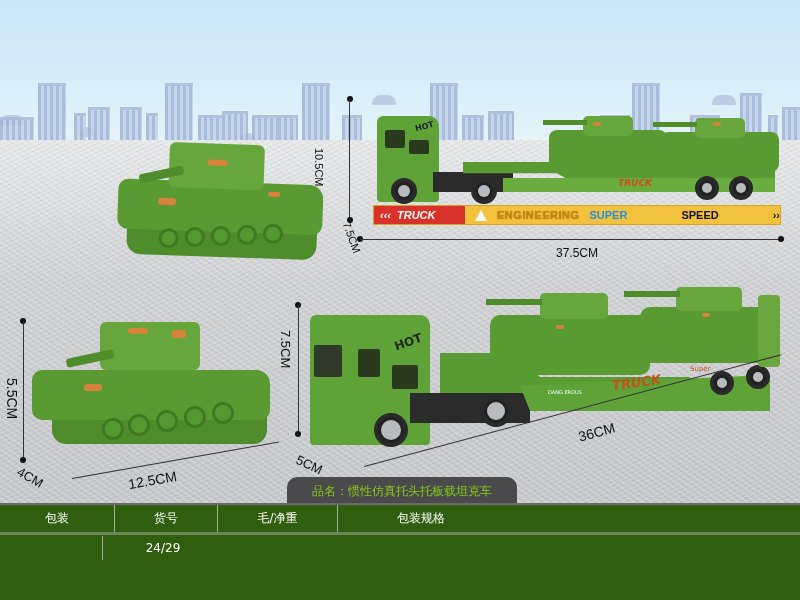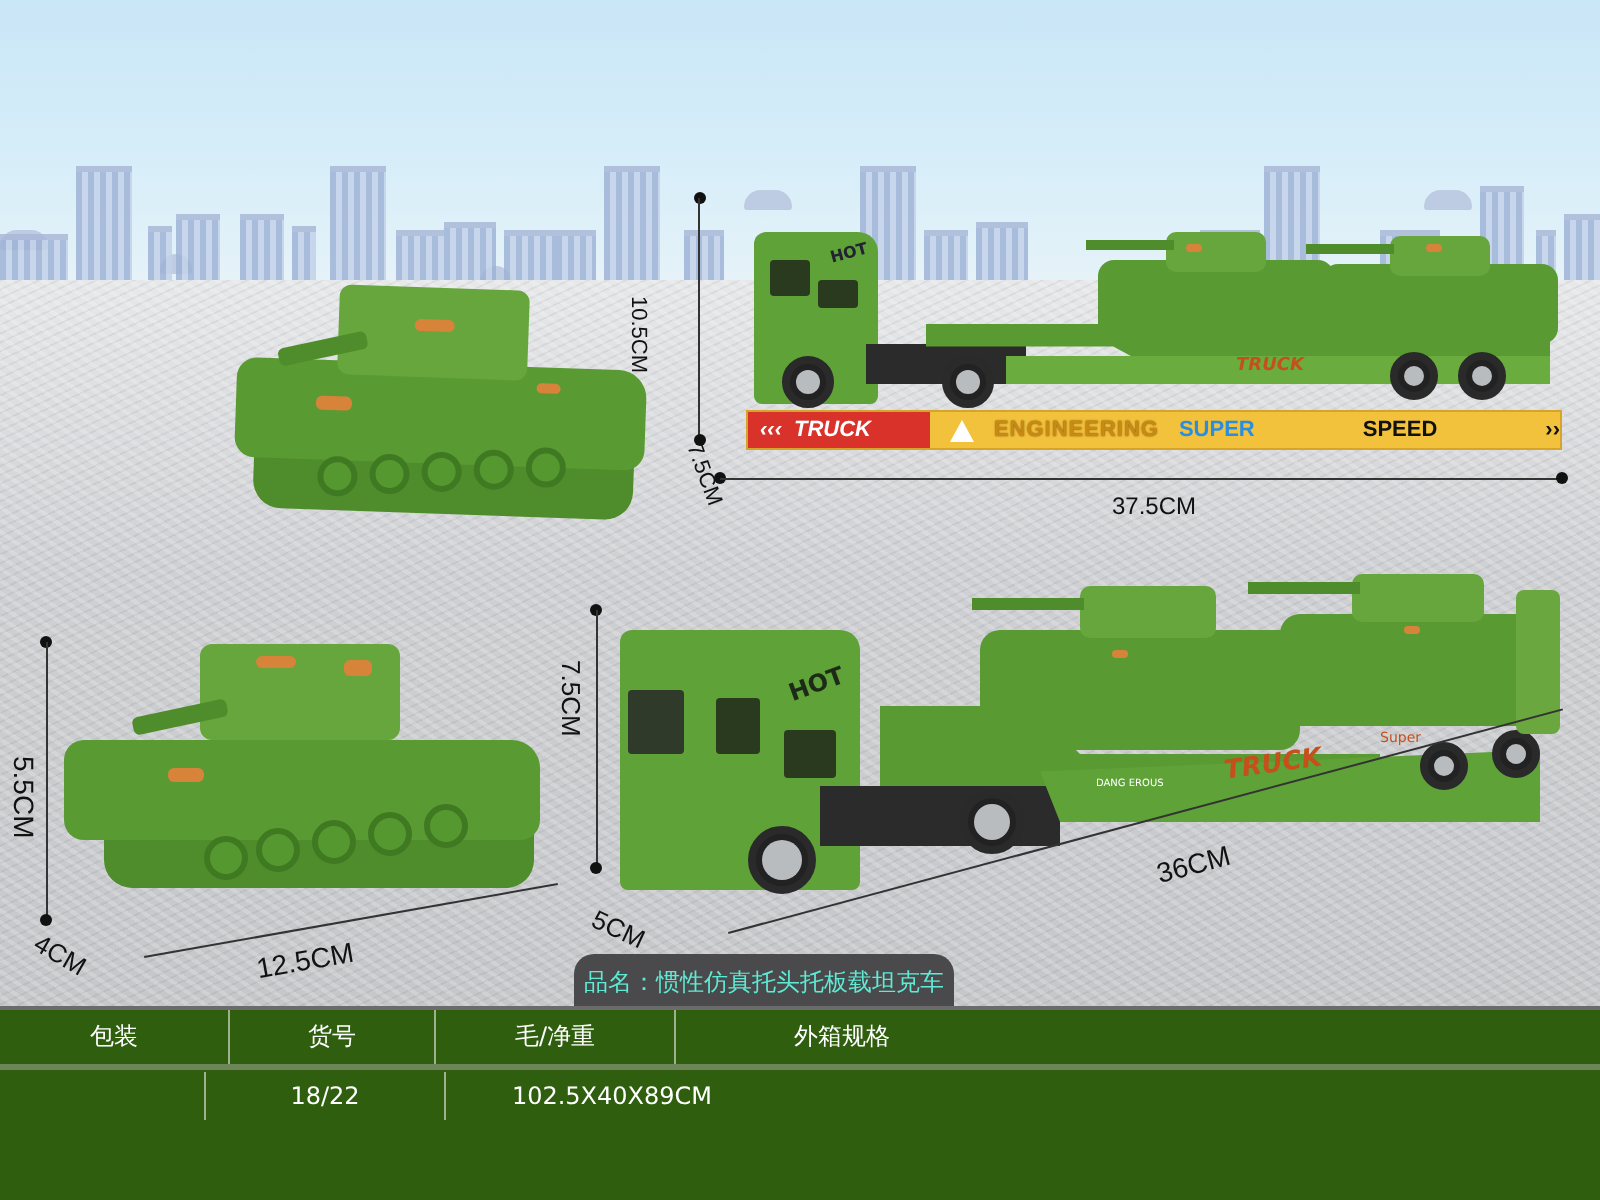--- a/index.html
+++ b/index.html
@@ -53,22 +53,22 @@
               align-items: center; padding-left: 6px; gap: 6px; font-size: 11px; font-style: italic; }
   .pack-yellow { flex: 1; height: 100%; background: #f2c23d; display: flex; align-items: center;
                  padding-left: 10px; gap: 10px; font-size: 11px; }
   .pack-eng { color: #c98a12; letter-spacing: .5px; text-shadow: 0 0 1px #7a4f0a; }
   .pack-super { color: #2a8ee0; }
   .pack-speed { color: #111; margin-left: 44px; }
   .warn { width: 0; height: 0; border-left: 6px solid transparent; border-right: 6px solid transparent;
           border-bottom: 11px solid #fff; position: relative; }
 
   
-  .name-tab { position: absolute; left: 287px; top: 477px; width: 190px; height: 28px;
-              background: #4a4a4c; border-radius: 10px 10px 0 0; color: #5eead4;
+  .name-tab { position: absolute; left: 287px; top: 477px; width: 230px; height: 28px;
+              background: #4a4a4c; border-radius: 10px 10px 0 0; color: #84cc16;
               font-size: 12px; display: flex; align-items: center; justify-content: center; }
 
   
   .spec { position: absolute; left: 0; top: 503px; width: 800px; height: 97px; background: #2f5e0e;
           border-top: 2px solid #6b6b6b; }
   .spec-row { position: absolute; left: 0; width: 800px; display: flex; }
   .spec-row.header { top: 0; height: 27px; }
   .spec-row.data { top: 31px; height: 24px; }
   .spec-sep { position: absolute; left: 0; top: 27px; width: 800px; height: 3px; background: #7d8f6d; opacity: .8; }
   .cell { height: 100%; display: flex; align-items: center; justify-content: center;
@@ -236,21 +236,20 @@
 <div class="dim" style="left:364px;top:466px;width:432px;height:1px;transform:rotate(-15deg);transform-origin:left top"></div>
 <div class="dimlabel" style="left:578px;top:424px;transform:rotate(-15deg);font-size:14px">36CM</div>
 
 <div class="name-tab">品名：惯性仿真托头托板载坦克车</div>
 
 <div class="spec">
   <div class="spec-row header">
     <div class="cell c1">包装</div>
     <div class="cell c0">货号</div>
     <div class="cell c3">毛/净重</div>
-    <div class="cell c4">外箱规格</div>
+    <div class="cell c4">包装规格</div>
   </div>
   <div class="spec-sep"></div>
   <div class="spec-row data">
     <div class="cell c0"></div>
-    <div class="cell c3">18/22</div>
-    <div class="cell c4">102.5X40X89CM</div>
+    <div class="cell c3">24/29</div>
   </div>
 </div>
 
 </body></html>

